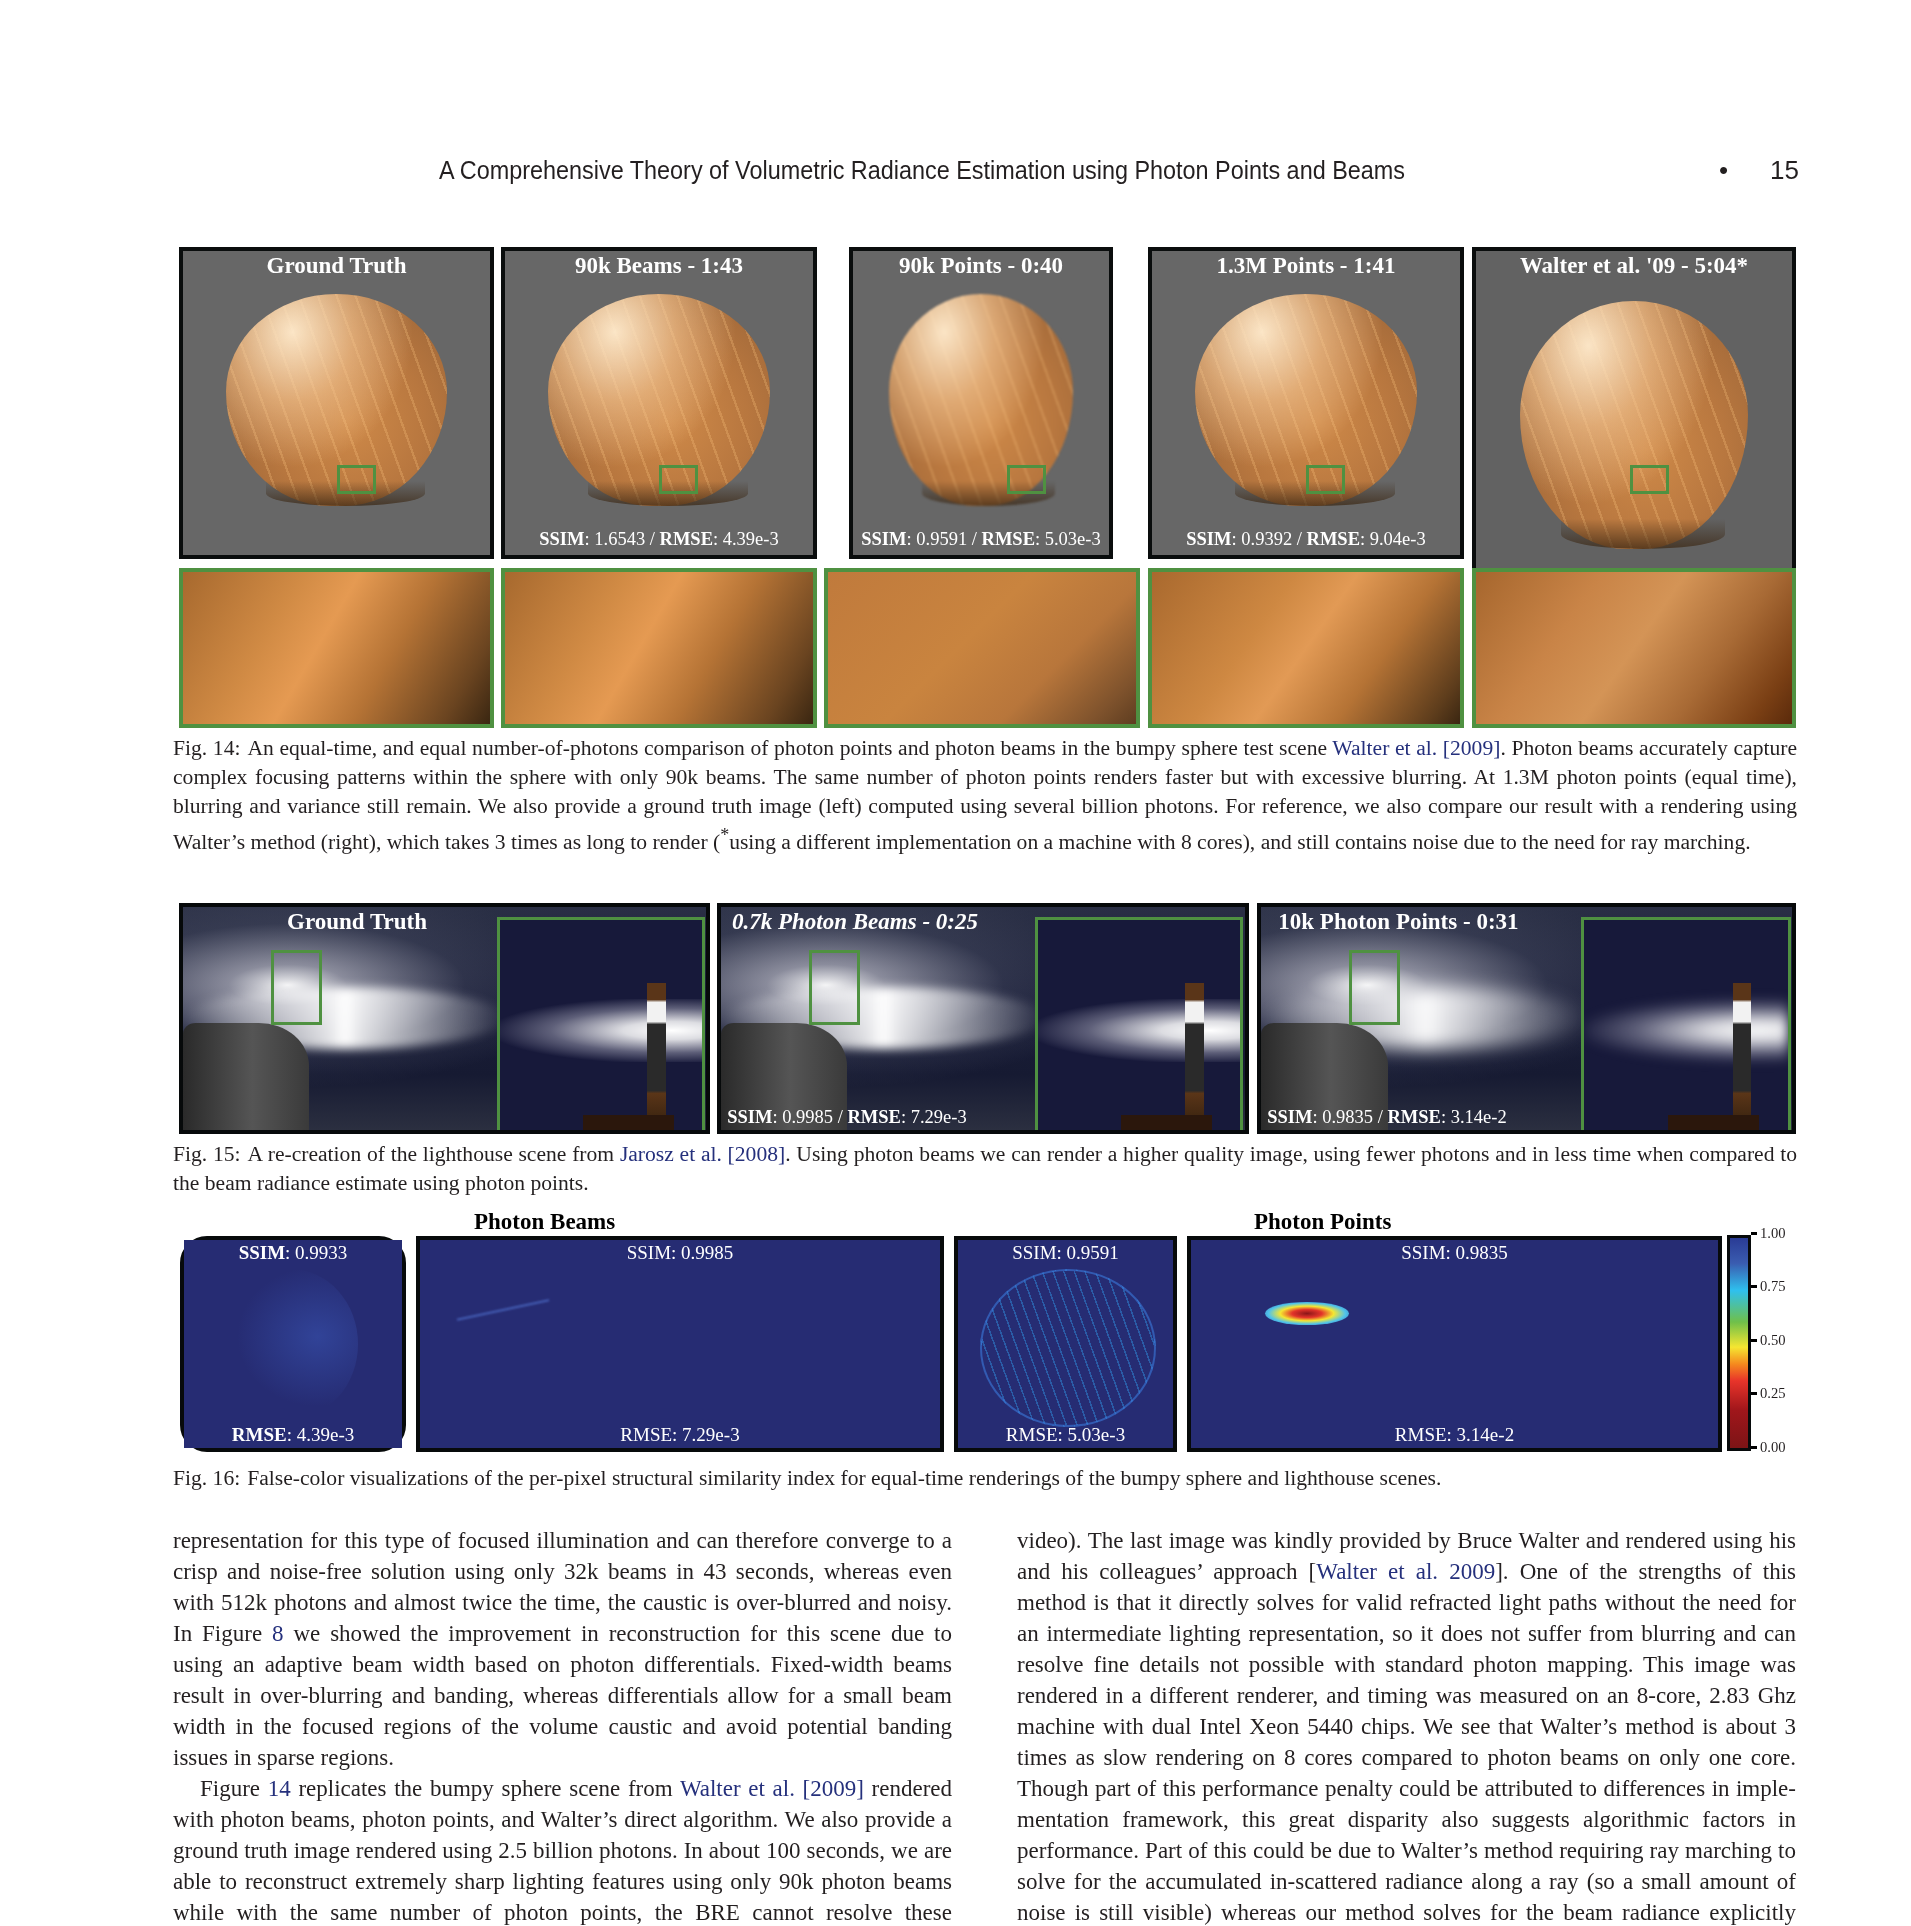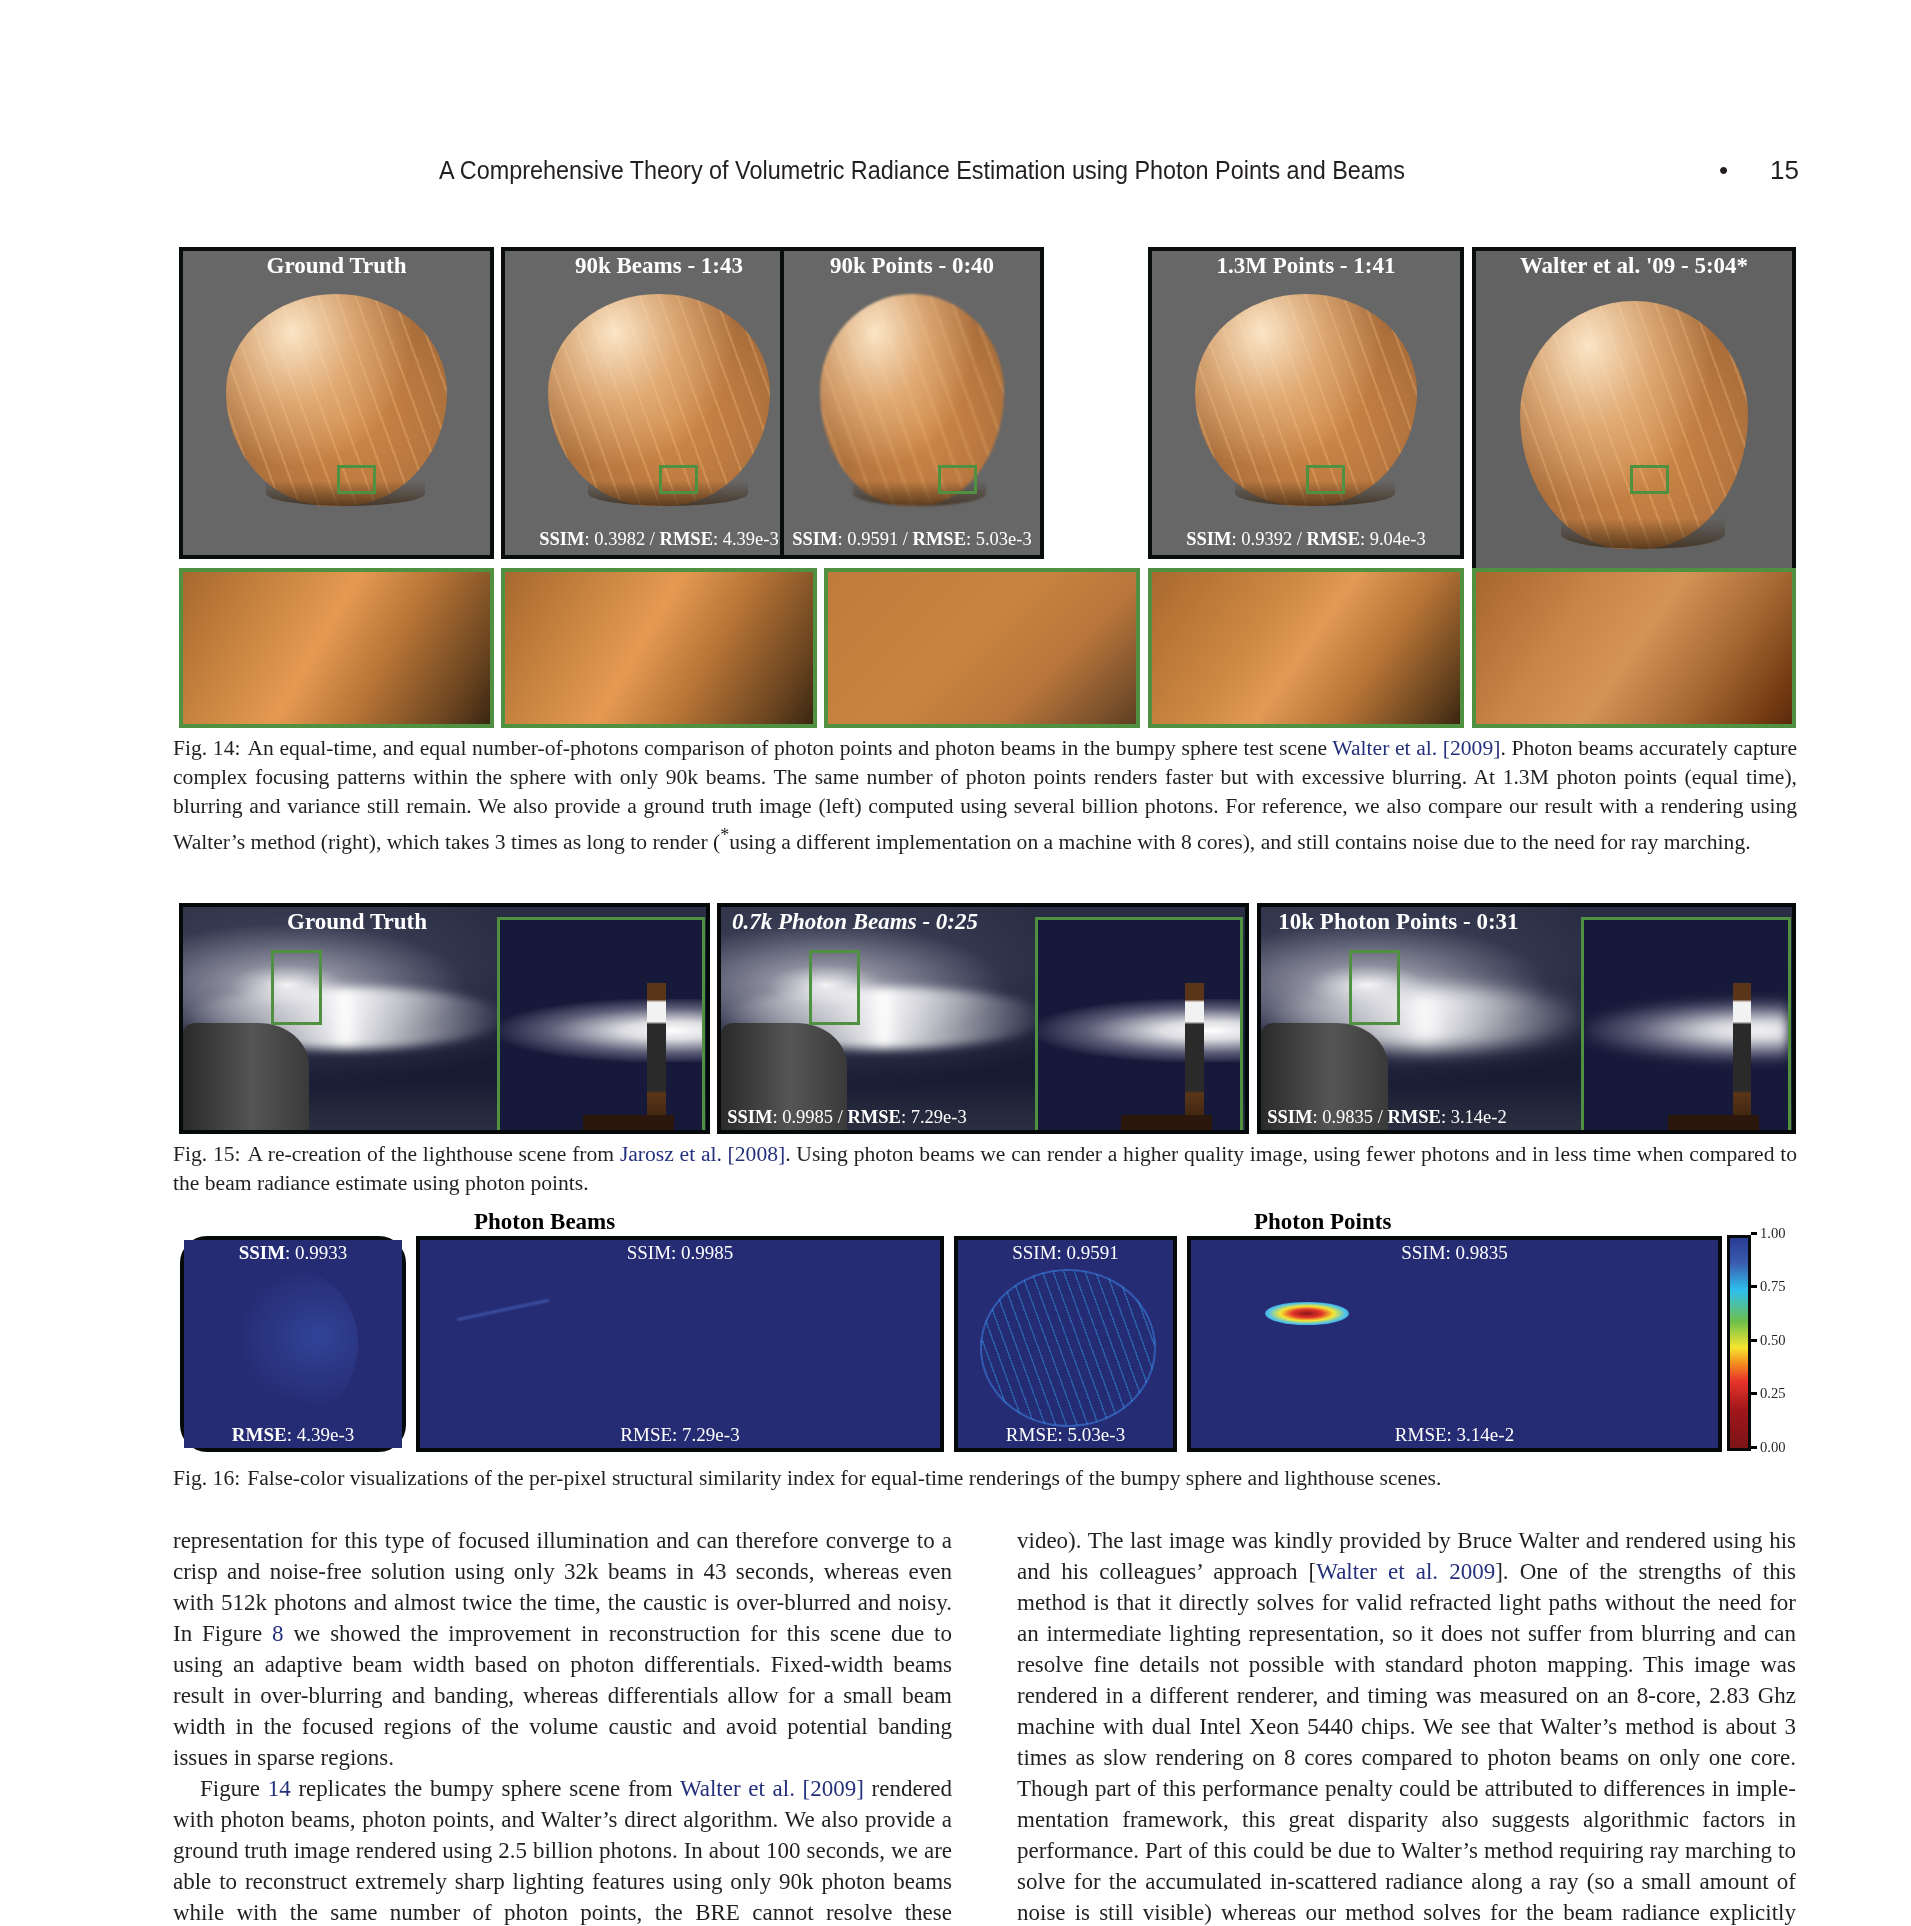--- a/index.html
+++ b/index.html
@@ -99,25 +99,25 @@
     </div>
   </div>
 
   <div class="panel" style="left:501px;top:247px;width:316px;height:312px;">
     <div class="inner">
       <div class="panel-label" style="top:2.3px;">90k Beams - 1:43</div>
       <div class="sphere">
           <div class="shadow"></div>
         </div>
       <div class="zoom-box" style="left:154px;top:214px;width:39px;height:29px;"></div>
-      <div class="panel-metric"><b>SSIM</b><span>: 0.3982 / </span><b>RMSE</b><span>: 4.39e-3</span></div>
-    </div>
-  </div>
-
-  <div class="panel" style="left:780px;top:247px;width:264px;height:312px;text-decoration:underline;">
+      <div class="panel-metric"><b>SSIM</b><span>: 1.6543 / </span><b>RMSE</b><span>: 4.39e-3</span></div>
+    </div>
+  </div>
+
+  <div class="panel" style="left:849px;top:247px;width:264px;height:312px;text-decoration:underline;">
     <div class="inner">
       <div class="panel-label" style="top:2.3px;">90k Points - 0:40</div>
       <div class="sphere blurry">
           <div class="shadow"></div>
         </div>
       <div class="zoom-box" style="left:154px;top:214px;width:39px;height:29px;"></div>
       <div class="panel-metric"><b>SSIM</b><span>: 0.9591 / </span><b>RMSE</b><span>: 5.03e-3</span></div>
     </div>
   </div>
 

